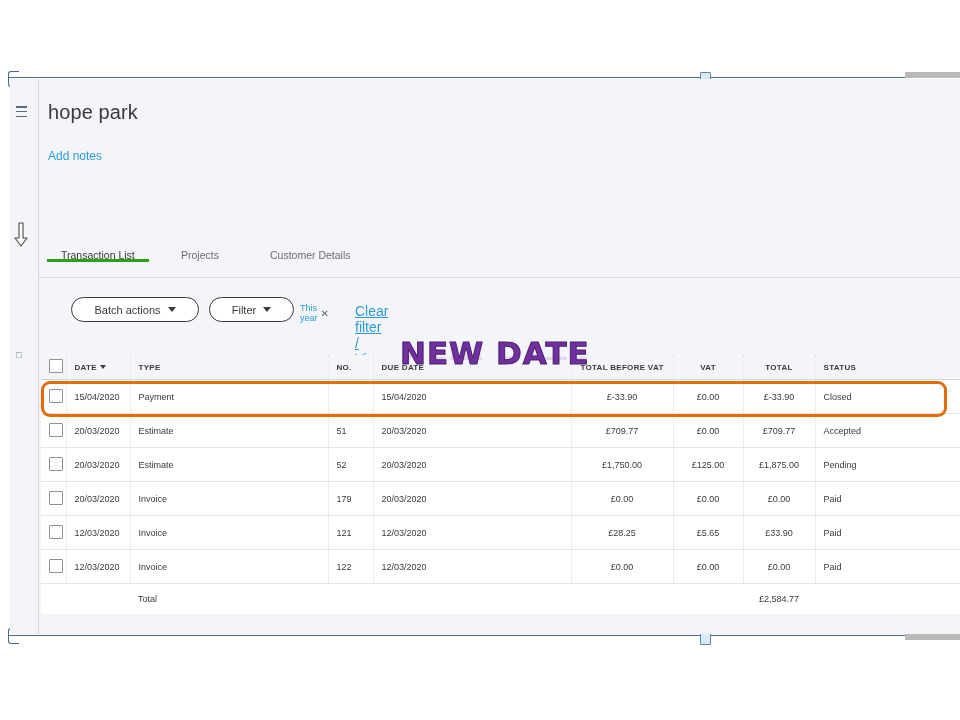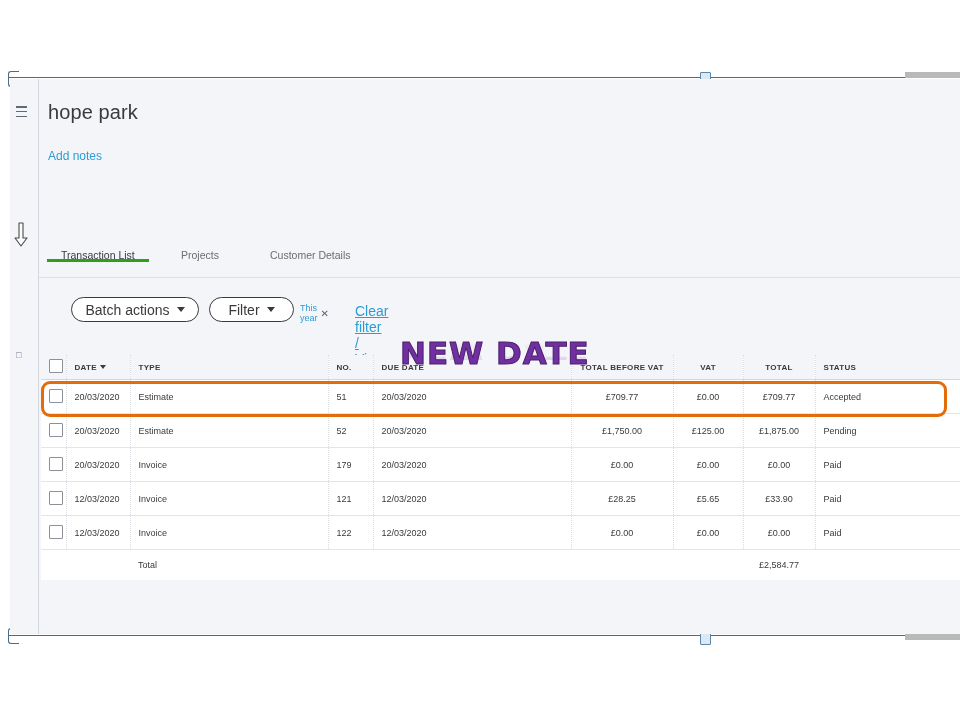--- a/index.html
+++ b/index.html
@@ -152,21 +152,21 @@
     height: 30px;
   }
   .pill {
     position: absolute;
     top: 0;
     height: 25px;
     border: 1.3px solid #393a3d;
     border-radius: 14px;
     background: #ffffff;
     color: #393a3d;
-    font-size: 14px;
+    font-size: 11px;
     display: flex; align-items: center; justify-content: center;
     gap: 7px;
     cursor: pointer;
     box-sizing: border-box;
   }
   .pill.batch { left: 32px; width: 128px; }
   .pill.filter { left: 170px; width: 85px; }
   .caret {
     width: 0; height: 0;
     border-left: 4px solid transparent;
@@ -380,20 +380,31 @@
               <th>DUE DATE</th>
               <th class="num">TOTAL BEFORE VAT</th>
               <th class="num">VAT</th>
               <th class="num">TOTAL</th>
               <th>STATUS</th>
             </tr>
           </thead>
           <tbody>
             <tr>
               <td><span class="cb"></span></td>
+              <td>15/04/2020</td>
+              <td>Payment</td>
+              <td></td>
+              <td>15/04/2020</td>
+              <td class="num">£-33.90</td>
+              <td class="num">£0.00</td>
+              <td class="num">£-33.90</td>
+              <td class="status-green">Closed</td>
+            </tr>
+            <tr>
+              <td><span class="cb"></span></td>
               <td>20/03/2020</td>
               <td>Estimate</td>
               <td>51</td>
               <td>20/03/2020</td>
               <td class="num">£709.77</td>
               <td class="num">£0.00</td>
               <td class="num">£709.77</td>
               <td class="status-gray">Accepted</td>
             </tr>
             <tr>

